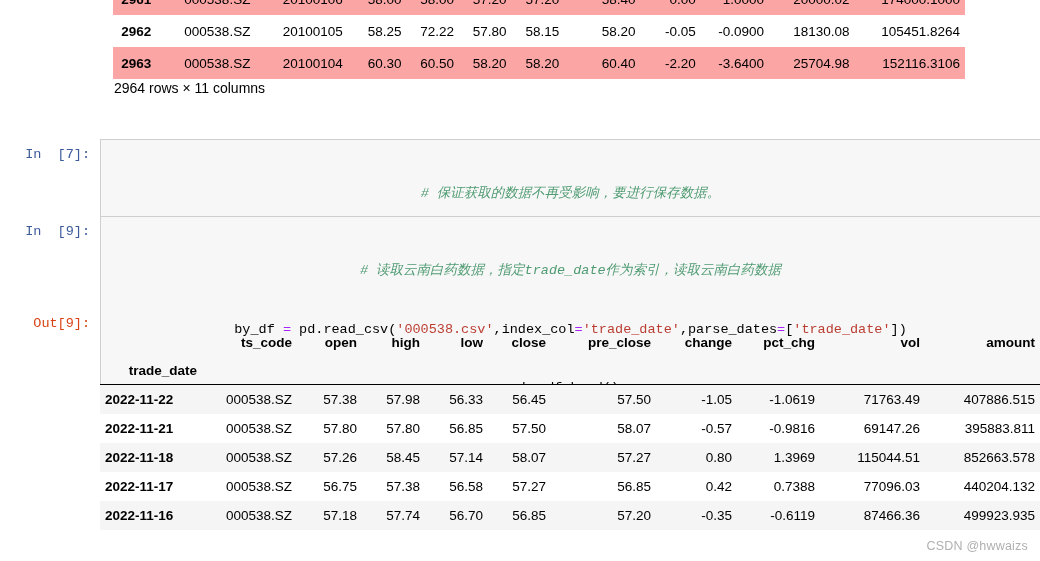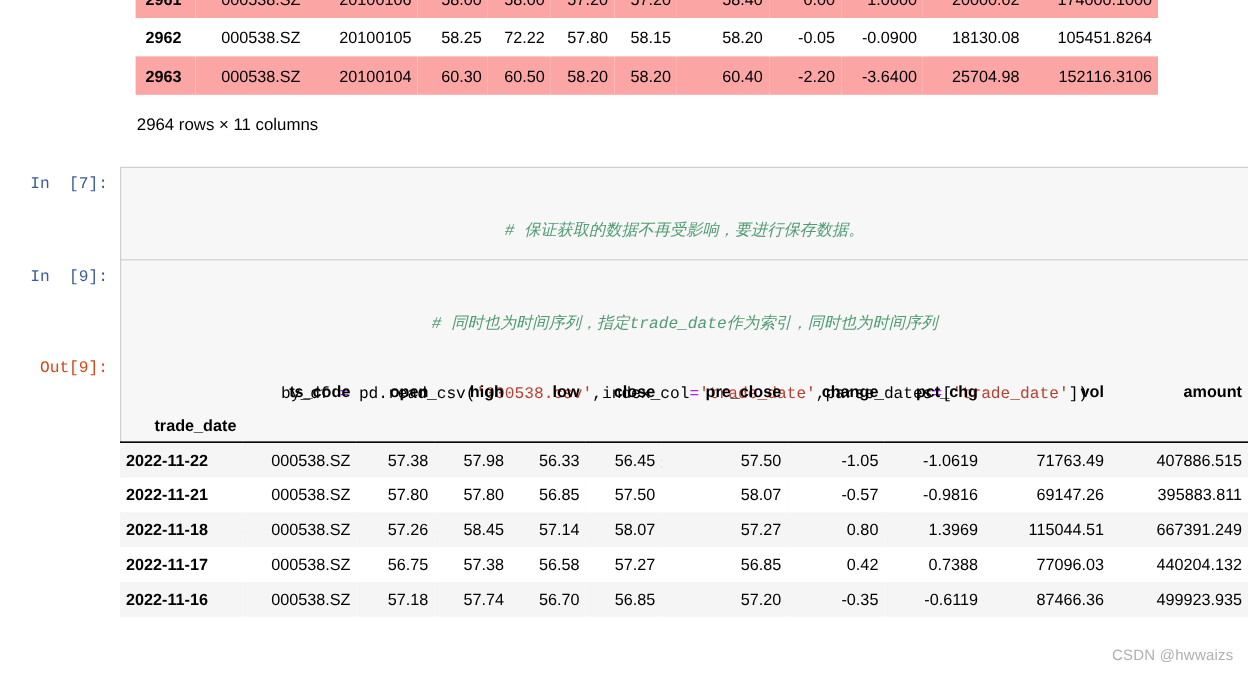--- a/index.html
+++ b/index.html
@@ -77,21 +77,21 @@
   .tt-close  { width: 52px; padding-left: 10px !important; }
   .tt-pre    { width: 80px; padding-left: 28px !important; }
   .tt-chg    { width: 62px; padding-left: 18px !important; }
   .tt-pct    { width: 72px; padding-left: 12px !important; }
   .tt-vol    { width: 86px; padding-left: 18px !important; }
   .tt-amt    { width: 110px; padding-left: 20px !important; }
 
   .rows-cols {
     position: absolute;
     left: 114px;
-    top: 95px;
+    top: 80px;
     font-size: 14px;
     color: #000;
   }
 
   
   .cell-block { position: absolute; left: 0; width: 1040px; }
   .code-box {
     background: #f7f7f7;
     border: 1px solid #cfcfcf;
     border-right: none;
@@ -108,21 +108,21 @@
   .c-comment { color: #4f9b72; font-style: italic; }
   .c-str     { color: #bb3e33; }
   .c-kw      { color: #008000; font-weight: bold; }
   .c-op      { color: #aa22ff; }
   .c-plain   { color: #000000; }
 
   
   .out-wrap {
     position: absolute;
     left: 0;
-    top: 298px;
+    top: 314px;
     width: 1040px;
     display: flex;
     align-items: flex-start;
   }
   .out-table-area { padding-top: 18px; }
 
   table.df2 {
     border-collapse: collapse;
     border-spacing: 0;
     font-size: 13.5px;
@@ -236,21 +236,21 @@
       <div class="code-line"><span class="c-comment"># 保证获取的数据不再受影响，要进行保存数据。</span></div>
       <div class="code-line"><span class="c-plain">by_stock.to_csv(</span><span class="c-str">'000538.csv'</span><span class="c-plain">,index=</span><span class="c-kw">False</span><span class="c-plain">)</span></div>
     </div>
   </div>
 </div>
 
 <div class="cell-block" style="top:216px;">
   <div class="nb-row">
     <div class="prompt in" style="padding-top:6px;">In  [9]:</div>
     <div class="code-box">
-      <div class="code-line"><span class="c-comment"># 同时也为时间序列，指定trade_date作为索引，同时也为时间序列</span></div>
+      <div class="code-line"><span class="c-comment"># 读取云南白药数据，指定trade_date作为索引，读取云南白药数据</span></div>
       <div class="code-line"><span class="c-plain">by_df </span><span class="c-op">=</span><span class="c-plain"> pd.read_csv(</span><span class="c-str">'000538.csv'</span><span class="c-plain">,index_col</span><span class="c-op">=</span><span class="c-str">'trade_date'</span><span class="c-plain">,parse_dates</span><span class="c-op">=</span><span class="c-plain">[</span><span class="c-str">'trade_date'</span><span class="c-plain">])</span></div>
       <div class="code-line"><span class="c-plain">by_df.head()</span></div>
     </div>
   </div>
 </div>
 
 <div class="out-wrap">
   <div class="prompt out">Out[9]:</div>
   <div class="out-table-area">
     <table class="df2">
@@ -313,21 +313,21 @@
           <td class="idx o-idx">2022-11-18</td>
           <td class="o-ts">000538.SZ</td>
           <td class="o-open">57.26</td>
           <td class="o-high">58.45</td>
           <td class="o-low">57.14</td>
           <td class="o-close">58.07</td>
           <td class="o-pre">57.27</td>
           <td class="o-chg">0.80</td>
           <td class="o-pct">1.3969</td>
           <td class="o-vol">115044.51</td>
-          <td class="o-amt">667391.249</td>
+          <td class="o-amt">852663.578</td>
         </tr>
         <tr class="even">
           <td class="idx o-idx">2022-11-17</td>
           <td class="o-ts">000538.SZ</td>
           <td class="o-open">56.75</td>
           <td class="o-high">57.38</td>
           <td class="o-low">56.58</td>
           <td class="o-close">57.27</td>
           <td class="o-pre">56.85</td>
           <td class="o-chg">0.42</td>

